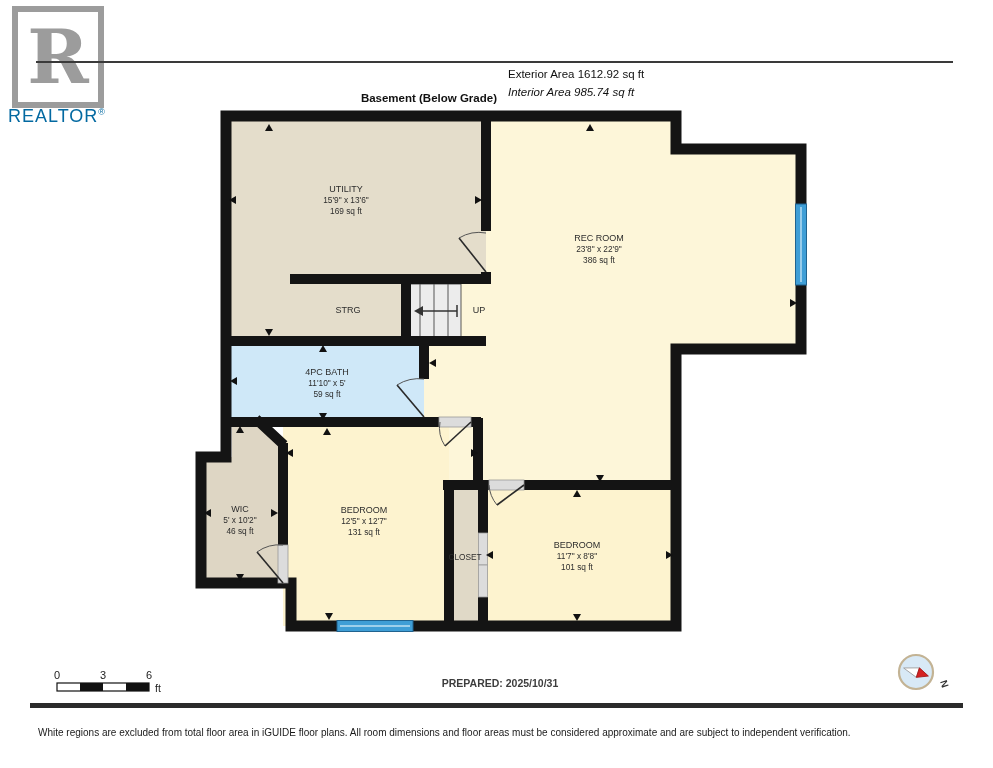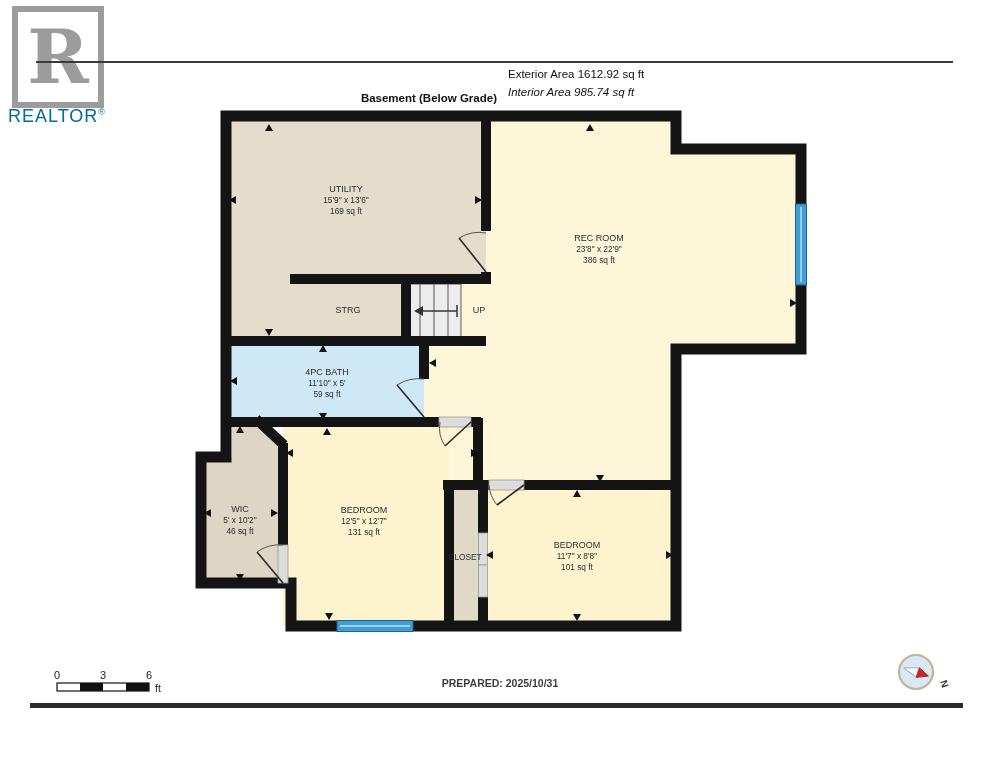--- a/index.html
+++ b/index.html
@@ -196,13 +196,14 @@
       <g transform="rotate(18)">
         <polygon points="-13,0 2,-5 2,5" fill="#ffffff" stroke="#9a9a9a" stroke-width="0.8"></polygon>
         <polygon points="13,0 2,-5 2,5" fill="#d42222" stroke="#a51616" stroke-width="0.8"></polygon>
       </g>
       <text text-anchor="middle" transform="translate(25,13) rotate(72)" style="font-family:'Liberation Sans',sans-serif;font-size:10px;font-weight:bold;fill:#333">N</text>
     </g>
 
     <rect x="30" y="703" width="933" height="5" fill="#2b2b2b"></rect>
   </svg>
 
+  <div id="disclaimer">White regions are excluded from total floor area in iGUIDE floor plans. All room dimensions and floor areas must be considered approximate and are subject to independent verification.</div>
 </div>
 
 </body></html>

